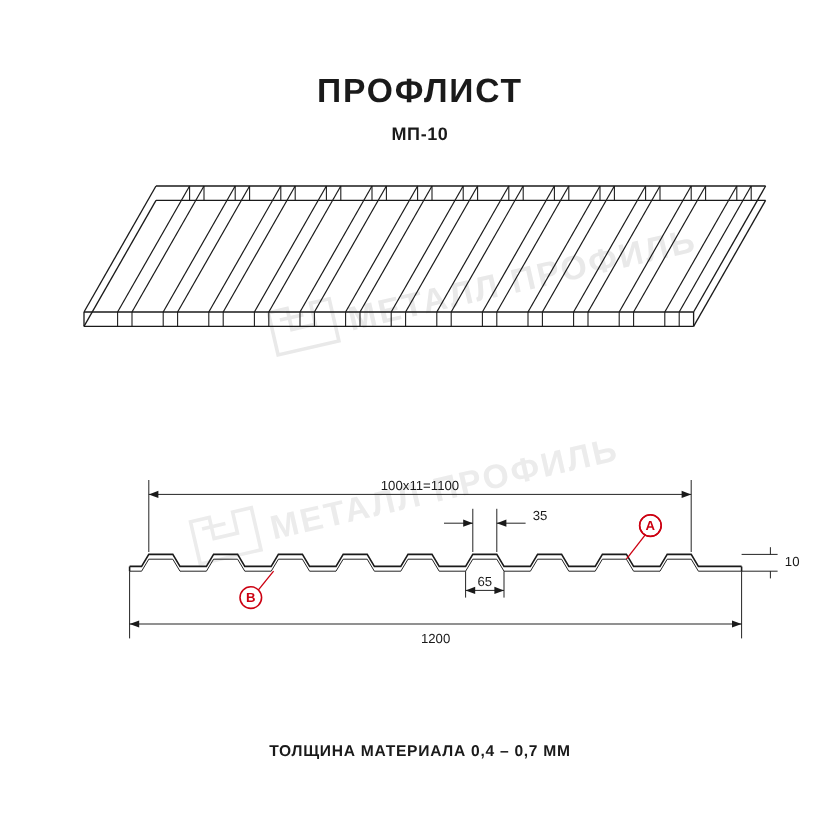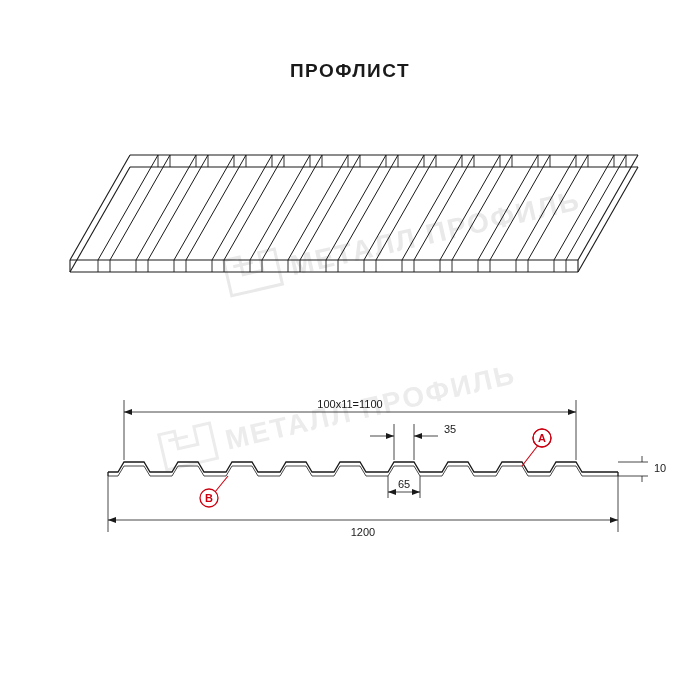--- a/index.html
+++ b/index.html
@@ -19,21 +19,21 @@
     position: relative;
     width: 700px;
     height: 700px;
   }
   .title {
     position: absolute;
     top: 60px;
     left: 0;
     width: 700px;
     text-align: center;
-    font-size: 19px;
+    font-size: 28px;
     font-weight: bold;
     letter-spacing: 1.5px;
     color: #1a1a1a;
   }
   .subtitle {
     position: absolute;
     top: 104px;
     left: 0;
     width: 700px;
     text-align: center;
@@ -80,20 +80,21 @@
     font-size: 11px;
     fill: #1a1a1a;
   }
 </style>
 </head>
 <body>
 
 <div class="page">
 
   <div class="title">ПРОФЛИСТ</div>
+  <div class="subtitle">МП-10</div>
 
   <div class="wm wm1">
     <svg width="330" height="90" viewBox="0 0 330 90">
       <g transform="rotate(-13 165 45)">
         <g fill="none" stroke="#e9e9e9" stroke-width="3">
           <path d="M8,30 L8,66 L60,66 L60,30 L44,30 L44,48 L24,48 L24,30 Z"></path>
           <path d="M16,38 L36,38"></path>
         </g>
         <text x="72" y="60" font-family="Liberation Sans, sans-serif" font-size="28" font-weight="bold" letter-spacing="2" fill="#e9e9e9">МЕТАЛЛ ПРОФИЛЬ</text>
       </g>
@@ -307,13 +308,14 @@
       <text x="490" y="62" text-anchor="middle" font-family="Liberation Sans, sans-serif" font-size="11" font-weight="bold" fill="#cc0011">A</text>
 
       <g stroke="#cc0011" stroke-width="1.1" fill="none">
         <path d="M176,96 L163,112"></path>
       </g>
       <circle cx="157" cy="118" r="9" fill="#ffffff" stroke="#cc0011" stroke-width="1.3"></circle>
       <text x="157" y="122" text-anchor="middle" font-family="Liberation Sans, sans-serif" font-size="11" font-weight="bold" fill="#cc0011">B</text>
     </svg>
   </div>
 
+  <div class="footer-note">ТОЛЩИНА МАТЕРИАЛА 0,4 – 0,7 ММ</div>
 </div>
 
 </body></html>

